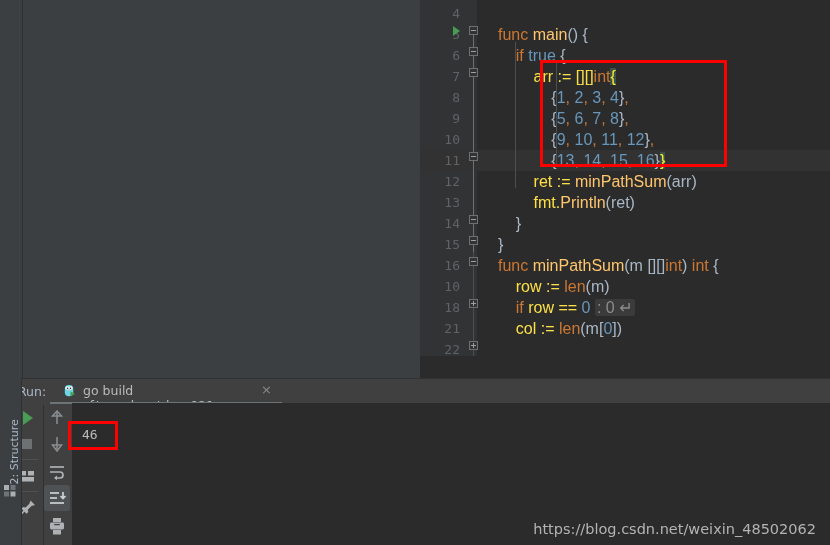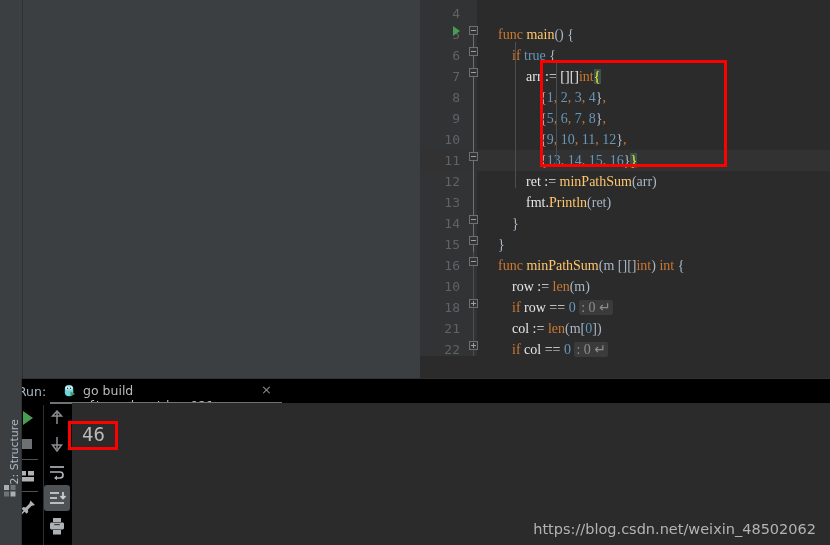--- a/index.html
+++ b/index.html
@@ -40,37 +40,37 @@
   .line {
     position: absolute; left: 0; width: 410px; height: 21px;
     font-size: 13.5px; line-height: 21px; white-space: pre;
   }
   .lnum {
     position: absolute; left: 0; width: 40px; text-align: right;
     color: #606366; font-size: 13px; line-height: 21px;
     font-family: "DejaVu Sans Mono", monospace;
   }
   .code {
-    position: absolute; left: 78px; line-height: 21px; font-size: 14px;
-    white-space: pre; font-family: Liberation Serif, serif;
+    position: absolute; left: 78px; line-height: 21px; font-size: 16px;
+    white-space: pre; font-family: Liberation Sans, sans-serif;
     color: #a9b7c6;
   }
   .cur-line-bg {
     position: absolute; left: 57px; width: 353px; height: 21px;
     background: #323232;
   }
   .gutter-cur {
     position: absolute; left: 0; width: 57px; height: 21px; background: #323232;
   }
 
   
   .kw   { color: #cc7832; }
   .fn   { color: #ffc66d; }
   .num  { color: #6897bb; }
-  .id   { color: #e5e5e5; }
+  .id   { color: #fde047; }
   .punc { color: #a9b7c6; }
   .comma{ color: #cc7832; }
   .fold {
     background: #3b3b3b; color: #8c8c8c; border-radius: 2px; padding: 0 2px;
   }
   .brace-match { background: #3b514d; color: #ffef28; }
 
   
   .foldmark {
     position: absolute; width: 9px; height: 9px;
@@ -113,21 +113,21 @@
     font-family: "DejaVu Sans", sans-serif;
   }
   .breadcrumb .hl {
     position: absolute; left: 57px; top: 0; width: 155px; height: 2px;
     background: #5c6164;
   }
 
   
   .run-panel {
     position: absolute; left: 0; top: 378px; width: 830px; height: 167px;
-    background: #000000; border-top: 1px solid #323232;
+    background: #404040; border-top: 1px solid #323232;
   }
   .run-label {
     position: absolute; left: 18px; top: 5px; font-size: 12.5px;
     color: #a9b7c6; font-family: "DejaVu Sans", sans-serif;
   }
   .run-tab {
     position: absolute; left: 55px; top: 0px; height: 24px;
   }
   .run-tab .go-icon {
     position: absolute; left: 7px; top: 4px; width: 15px; height: 15px;
@@ -157,21 +157,21 @@
   }
   .tb-sep {
     position: absolute; left: 3px; width: 21px; height: 1px; background: #4e5254;
   }
 
   .console {
     position: absolute; left: 72px; top: 24px; right: 0; bottom: 0;
     background: #2b2b2b;
   }
   .con-line {
-    position: absolute; left: 10px; font-size: 19px; line-height: 19px;
+    position: absolute; left: 10px; font-size: 13px; line-height: 19px;
     color: #bbbbbb; white-space: pre;
     font-family: "DejaVu Sans Mono", monospace;
   }
   .con-fold {
     position: absolute; left: 10px; height: 18px;
     background: #3f3f3f; color: #999999; font-size: 13px; line-height: 18px;
     padding-left: 13px; padding-right: 4px; white-space: pre;
     font-family: "DejaVu Sans Mono", monospace;
   }
   .con-fold .boxmark {
@@ -232,21 +232,21 @@
           <div class="cur-line-bg" style="top: 150px;"></div>
           <div class="line" style="top: 150px;"><div class="lnum">11</div><div class="code"><span class="punc">            {</span><span class="num">13</span><span class="comma">, </span><span class="num">14</span><span class="comma">, </span><span class="num">15</span><span class="comma">, </span><span class="num">16</span><span class="punc">}</span><span class="brace-match">}</span></div></div>
           <div class="line" style="top: 171px;"><div class="lnum">12</div><div class="code"><span class="id">        ret := </span><span class="fn">minPathSum</span><span class="punc">(arr)</span></div></div>
           <div class="line" style="top: 192px;"><div class="lnum">13</div><div class="code"><span class="id">        fmt.</span><span class="fn">Println</span><span class="punc">(ret)</span></div></div>
           <div class="line" style="top: 213px;"><div class="lnum">14</div><div class="code"><span class="punc">    }</span></div></div>
           <div class="line" style="top: 234px;"><div class="lnum">15</div><div class="code"><span class="punc">}</span></div></div>
           <div class="line" style="top: 255px;"><div class="lnum">16</div><div class="code"><span class="kw">func </span><span class="fn">minPathSum</span><span class="punc">(m [][]</span><span class="kw">int</span><span class="punc">) </span><span class="kw">int</span><span class="punc"> {</span></div></div>
           <div class="line" style="top: 276px;"><div class="lnum">10</div><div class="code"><span class="id">    row := </span><span class="kw">len</span><span class="punc">(m)</span></div></div>
           <div class="line" style="top: 297px;"><div class="lnum">18</div><div class="code"><span class="punc">    </span><span class="kw">if </span><span class="id">row == </span><span class="num">0</span><span class="punc"> </span><span class="fold">: 0 ↵</span></div></div>
           <div class="line" style="top: 318px;"><div class="lnum">21</div><div class="code"><span class="id">    col := </span><span class="kw">len</span><span class="punc">(m[</span><span class="num">0</span><span class="punc">])</span></div></div>
-          <div class="line" style="top: 339px;"><div class="lnum">22</div><div class="code"><span class="punc">    </span><span class="kw">if </span><span class="id">col == </span><span class="num">0</span><span class="punc"> </span><span class="fold">: 0 ↵</span></div></div>
+          <div class="line" style="top: 339px;"><div class="lnum">22</div></div>
         </div>
 
       <div class="foldline" style="left:53px; top:30px; height:222px;"></div>
       <div class="indent-guide" style="left:95px; top:42px; height:146px;"></div>
       <div class="indent-guide" style="left:53px; top:252px; height:104px;"></div>
       <div class="indent-guide" style="left:136px; top:62px; height:105px;"></div>
 
       <div class="run-arrow" style="left:33px; top:26px;"></div>
 
       <div class="foldmark" style="left:49px; top:26px;"></div>

